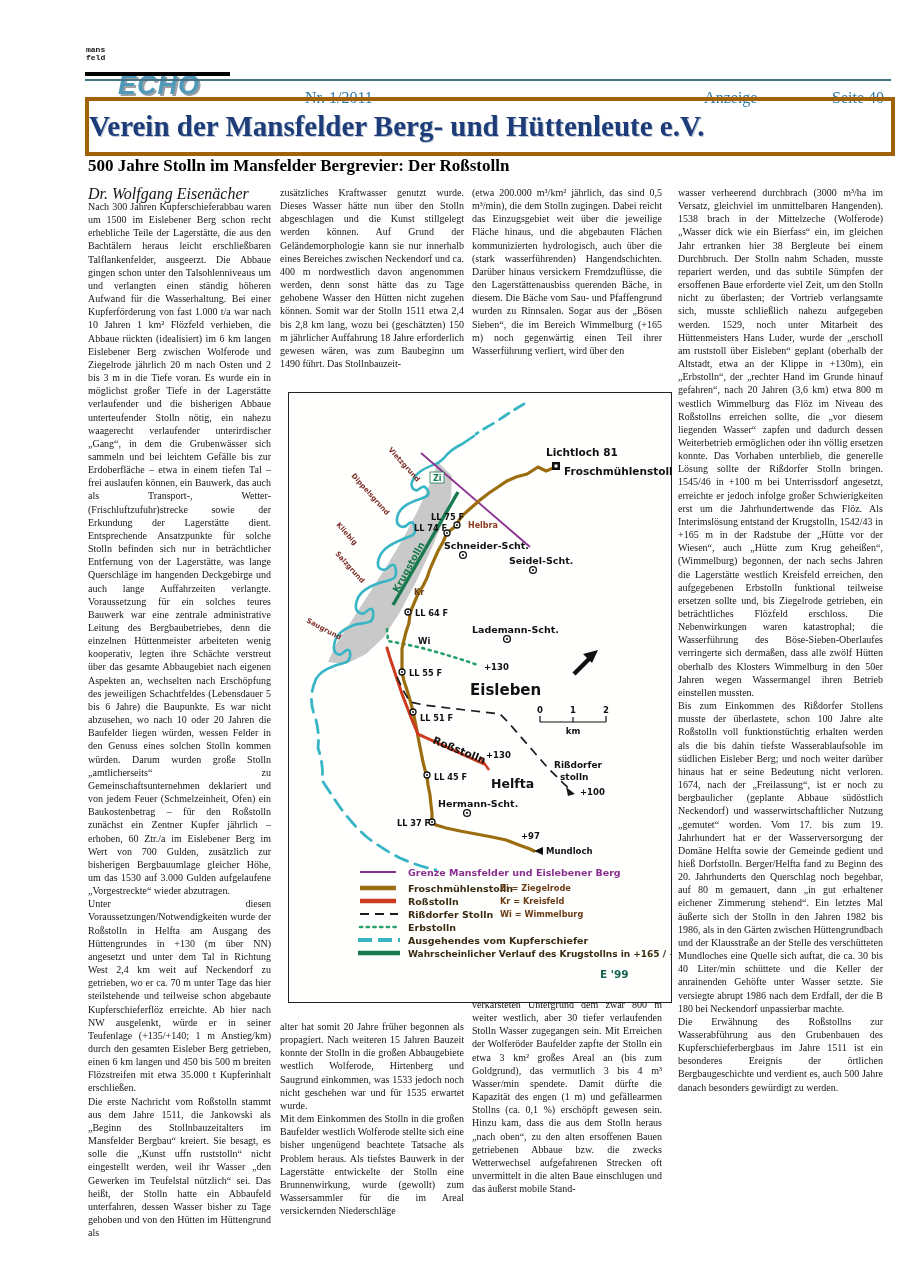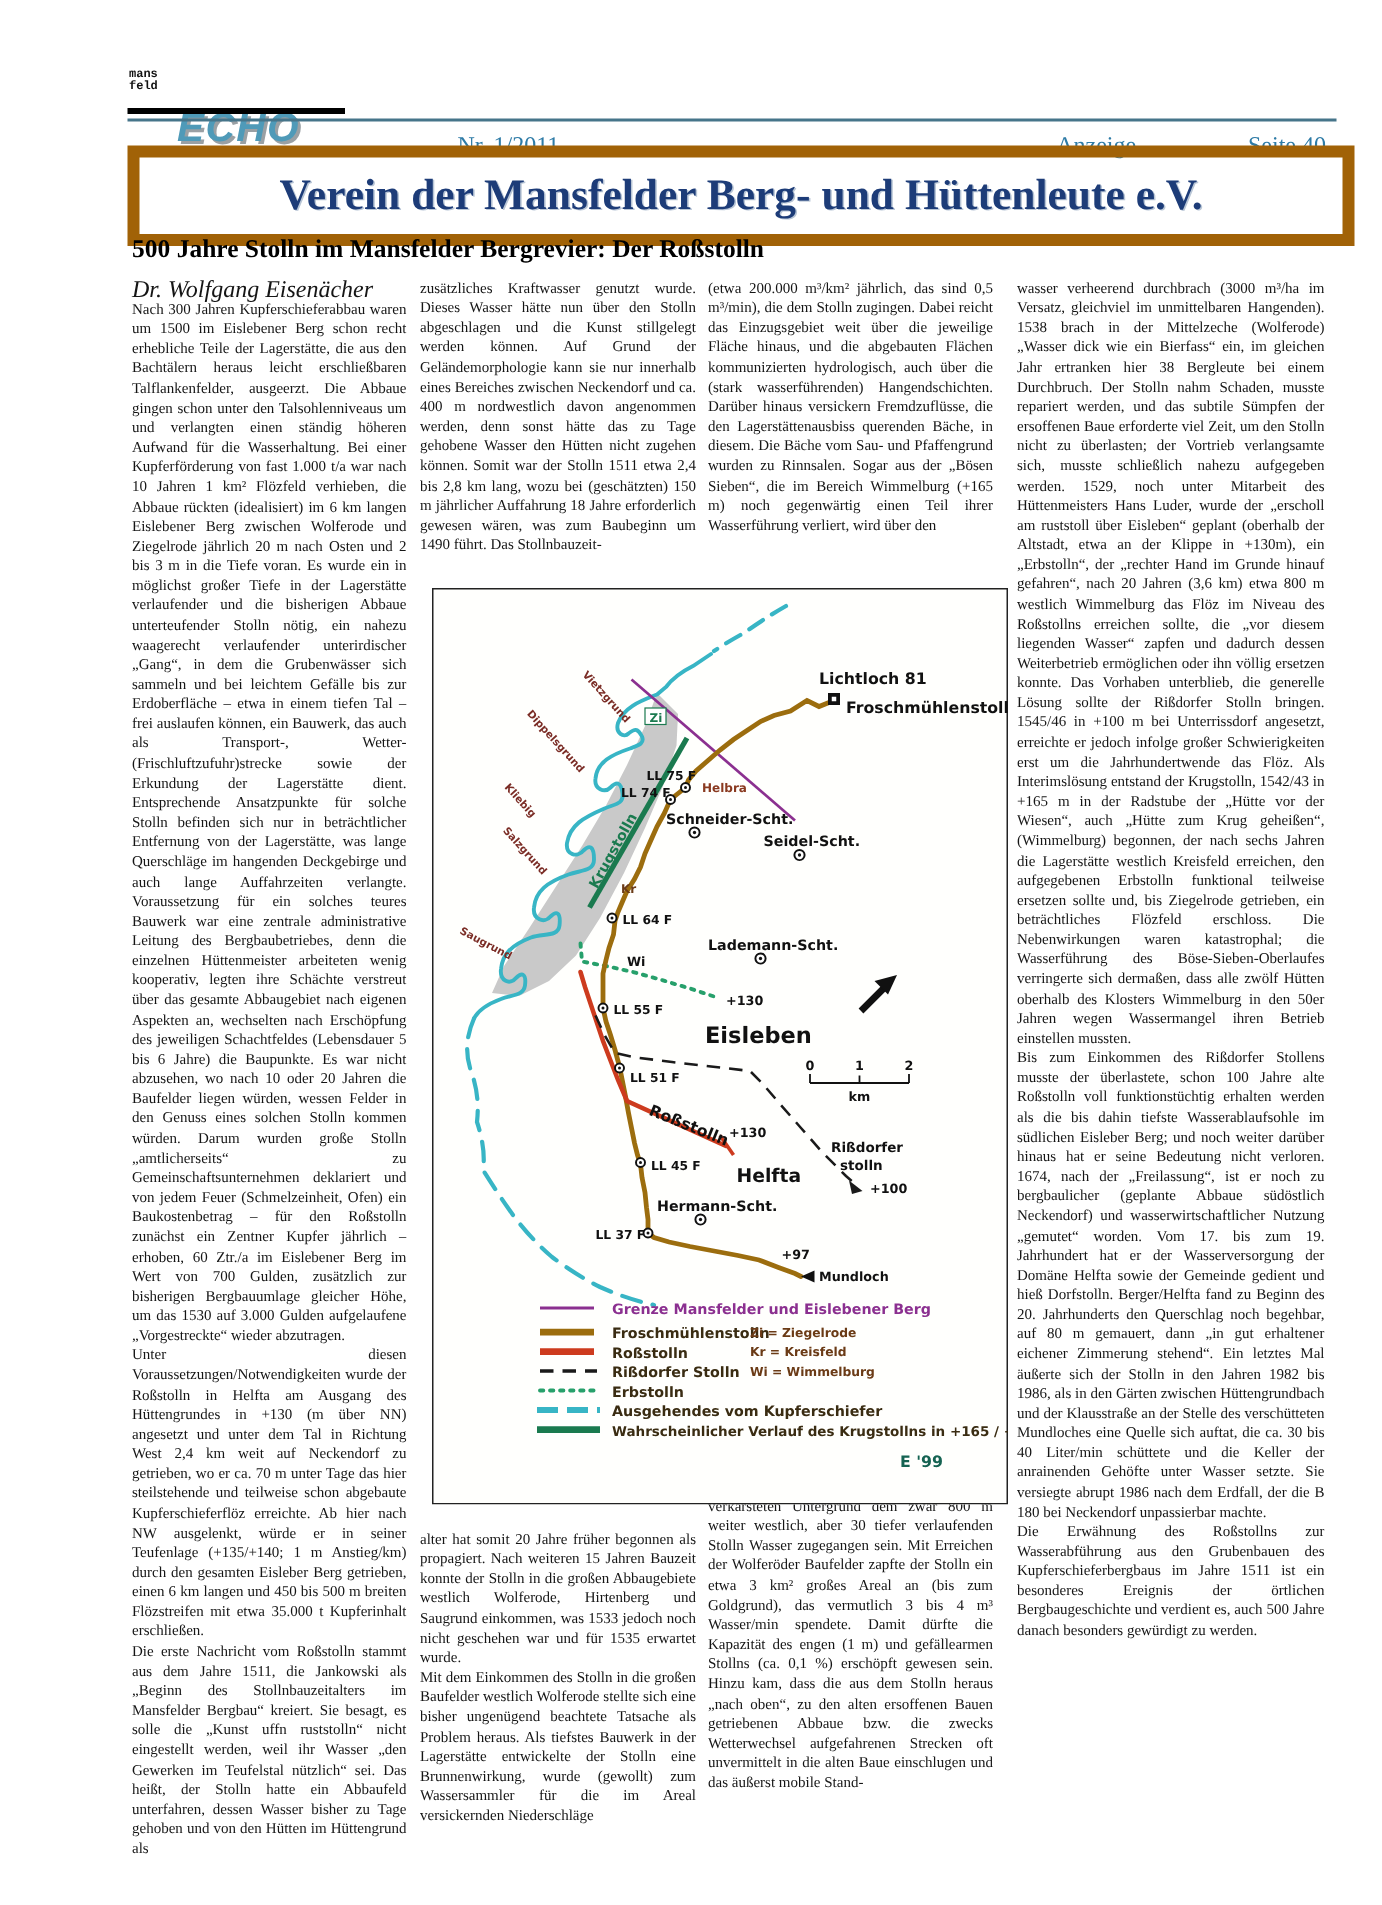--- a/index.html
+++ b/index.html
@@ -8,22 +8,22 @@
   
   .logo-small{position:absolute;left:86px;top:46px;font-family:Liberation Mono, monospace;
       font-size:8px;font-weight:bold;line-height:8px;color:#111;}
   .logo-echo{position:absolute;left:118px;top:38px;font-family:"Liberation Sans",sans-serif;
       font-style:italic;font-weight:bold;font-size:27px;color:#4f9ab8;
       text-shadow:2px 2px 0 #9aa0a4;letter-spacing:1px;margin-top:32px;}
   .logo-rule{position:absolute;left:85px;top:72px;width:145px;height:4px;background:#000;}
   .head-rule{position:absolute;left:85px;top:79px;width:806px;height:2px;background:#46758a;}
   .head-text{position:absolute;top:52px;font-size:16px;color:#2e7ba6;margin-top:37px;}
   
-  .title-box{position:absolute;left:85px;top:97px;width:802px;height:51px;border:8px solid #a16207;
-      text-align:center;}
+  .title-box{position:absolute;left:85px;top:97px;width:802px;height:51px;border:4px solid #a16207;
+      text-align:left;}
   .title-box span{display:inline-block;line-height:51px;font-size:29px;font-weight:bold;
       color:#1d3c78;text-shadow:1px 1px 0 #b9c6d6;}
   .headline{position:absolute;left:88px;top:156px;font-size:17px;font-weight:bold;color:#000;}
   .byline{position:absolute;left:88px;top:185px;width:183px;font-size:16px;
       font-weight:normal;font-style:italic;}
   
   .colseg{position:absolute;font-size:10px;line-height:13.15px;text-align:justify;
       white-space:pre-line;overflow:hidden;hyphens:auto;-webkit-hyphens:auto;}
   #col1{left:88px;top:200px;width:183px;height:1055px;}
   #col2t{left:280px;top:186px;width:184px;height:202px;}

